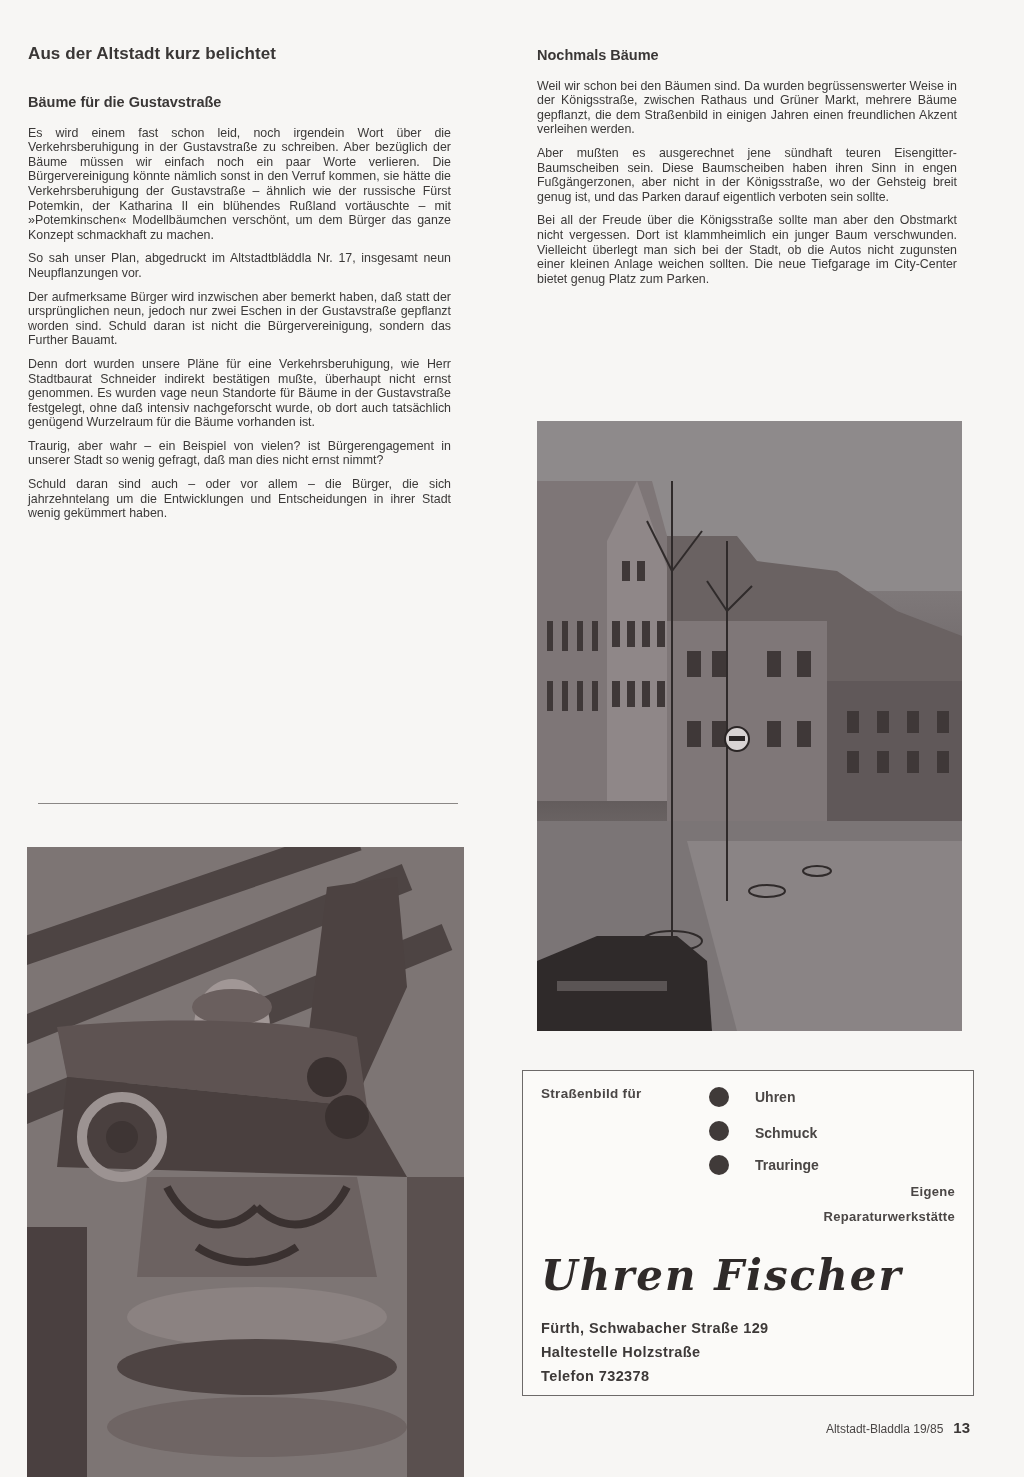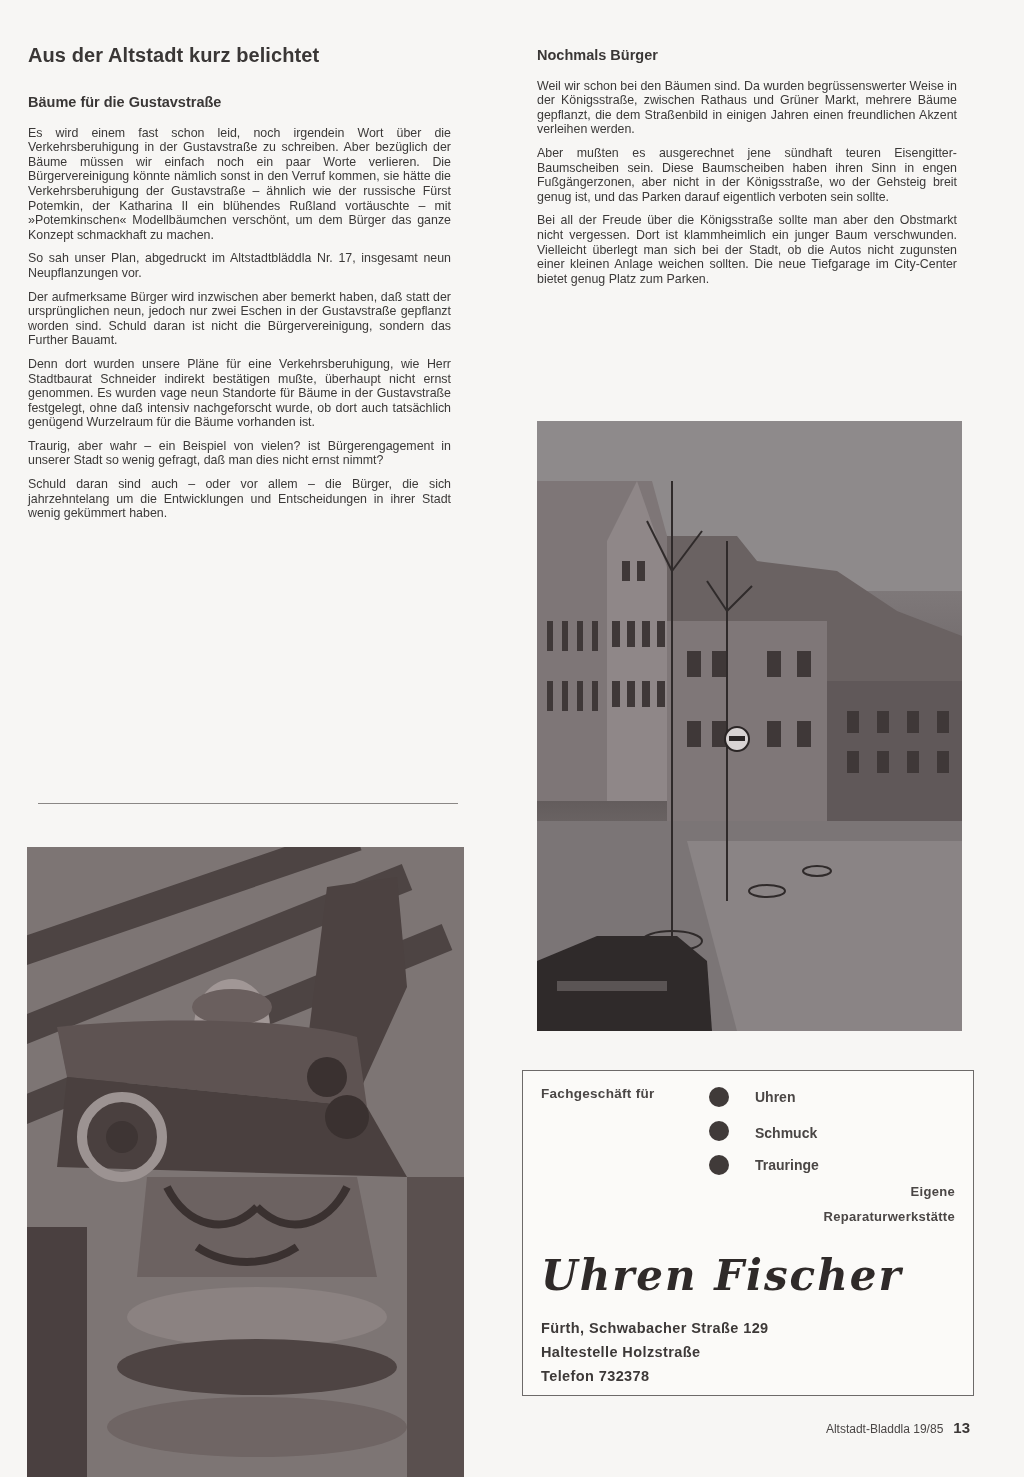--- a/index.html
+++ b/index.html
@@ -2,21 +2,21 @@
 <html><head>
 <meta charset="utf-8">
 <style>
   html, body { margin:0; padding:0; }
   body {
     width:1024px; height:1477px; position:relative; overflow:hidden;
     background:#f7f6f4; color:#2e2c2b;
     font-family:"Liberation Sans", "DejaVu Sans", sans-serif;
   }
   .abs { position:absolute; }
-  .kicker { left:28px; top:44px; font-size:20px; font-weight:bold; color:#3a3736; letter-spacing:0.1px; }
+  .kicker { left:28px; top:44px; font-size:17px; font-weight:bold; color:#3a3736; letter-spacing:0.1px; }
   .col { position:absolute; font-size:12.4px; line-height:14.6px; text-align:justify; color:#3b3938; }
   .col p { margin:0 8px 9px 0; hyphens:manual; }
   .h2 { font-size:14.5px; font-weight:bold; color:#3a3736; margin-bottom:16px; }
   .left-col { left:28px; top:95px; width:431px; }
   .right-col { left:537px; top:48px; width:428px; }
   .right-col .h2 { margin-bottom:16px; }
   .rule { left:38px; top:803px; width:420px; height:0; border-top:1.5px solid #8a8785; }
 
   .photo { position:absolute; overflow:hidden; }
   .photo-street { left:537px; top:421px; width:425px; height:610px;
@@ -46,21 +46,21 @@
   <p>So sah unser Plan, abgedruckt im Altstadtbläddla Nr. 17, insgesamt neun Neupflanzungen vor.</p>
   <p>Der aufmerksame Bürger wird inzwischen aber bemerkt haben, daß statt der ursprünglichen neun, jedoch nur zwei Eschen in der Gustavstraße gepflanzt worden sind. Schuld daran ist nicht die Bürgervereinigung, sondern das Further Bauamt.</p>
   <p>Denn dort wurden unsere Pläne für eine Verkehrsberuhigung, wie Herr Stadtbaurat Schneider indirekt bestätigen mußte, überhaupt nicht ernst genommen. Es wurden vage neun Standorte für Bäume in der Gustavstraße festgelegt, ohne daß intensiv nachgeforscht wurde, ob dort auch tatsächlich genügend Wurzelraum für die Bäume vorhanden ist.</p>
   <p>Traurig, aber wahr – ein Beispiel von vielen? ist Bürgerengagement in unserer Stadt so wenig gefragt, daß man dies nicht ernst nimmt?</p>
   <p>Schuld daran sind auch – oder vor allem – die Bürger, die sich jahrzehntelang um die Entwicklungen und Entscheidungen in ihrer Stadt wenig gekümmert haben.</p>
 </div>
 
 <div class="abs rule"></div>
 
 <div class="col right-col">
-  <div class="h2">Nochmals Bürger</div>
+  <div class="h2">Nochmals Bäume</div>
   <p>Weil wir schon bei den Bäumen sind. Da wurden begrüssenswerter Weise in der Königsstraße, zwischen Rathaus und Grüner Markt, mehrere Bäume gepflanzt, die dem Straßenbild in einigen Jahren einen freundlichen Akzent verleihen werden.</p>
   <p>Aber mußten es ausgerechnet jene sündhaft teuren Eisengitter-Baumscheiben sein. Diese Baumscheiben haben ihren Sinn in engen Fußgängerzonen, aber nicht in der Königsstraße, wo der Gehsteig breit genug ist, und das Parken darauf eigentlich verboten sein sollte.</p>
   <p>Bei all der Freude über die Königsstraße sollte man aber den Obstmarkt nicht vergessen. Dort ist klammheimlich ein junger Baum verschwunden. Vielleicht überlegt man sich bei der Stadt, ob die Autos nicht zugunsten einer kleinen Anlage weichen sollten. Die neue Tiefgarage im City-Center bietet genug Platz zum Parken.</p>
 </div>
 
 <div class="photo photo-street">
   <svg width="425" height="610" viewBox="0 0 425 610">
     <rect x="0" y="0" width="425" height="170" fill="#8e8a8b"></rect>
 
     <polygon points="0,60 100,60 115,60 145,170 145,380 0,380" fill="#7e7677"></polygon>
@@ -155,21 +155,21 @@
     </g>
     <ellipse cx="230" cy="470" rx="130" ry="30" fill="#8b8281"></ellipse>
     <ellipse cx="230" cy="520" rx="140" ry="28" fill="#4e4443"></ellipse>
     <ellipse cx="230" cy="580" rx="150" ry="30" fill="#6f6564"></ellipse>
     <rect x="0" y="380" width="60" height="250" fill="#4a4040"></rect>
     <rect x="380" y="330" width="57" height="300" fill="#5a504f"></rect>
   </svg>
 </div>
 
 <div class="abs ad">
-  <div class="abs ad-label">Fachgeschäft für</div>
+  <div class="abs ad-label">Straßenbild für</div>
   <div class="ad-item" style="top:16px;">
     <span class="ad-dot"></span>
     <span>Uhren</span>
   </div>
   <div class="ad-item" style="top:50px;align-items:flex-end;">
     <span class="ad-dot"></span>
     <span>Schmuck</span>
   </div>
   <div class="ad-item" style="top:84px;">
     <span class="ad-dot"></span>

